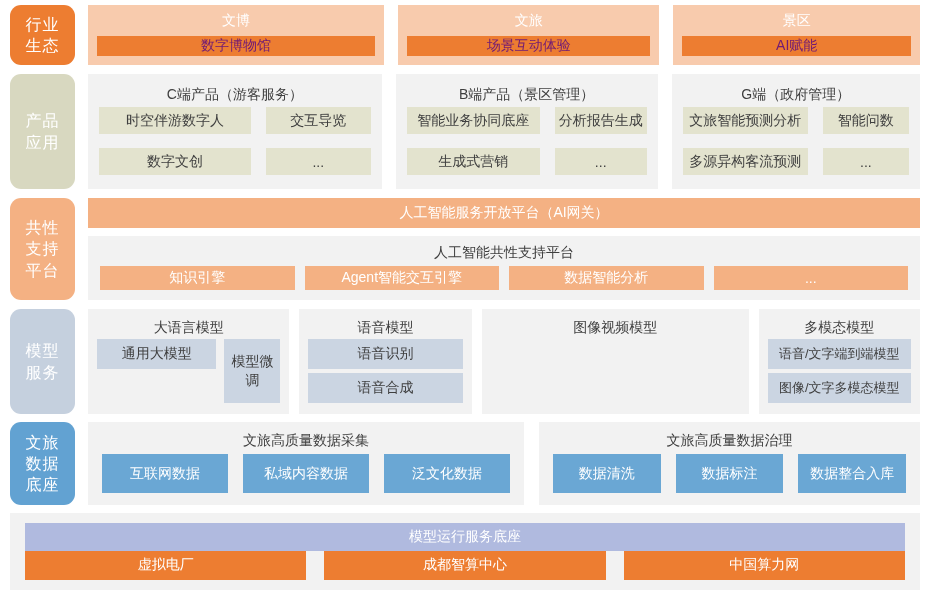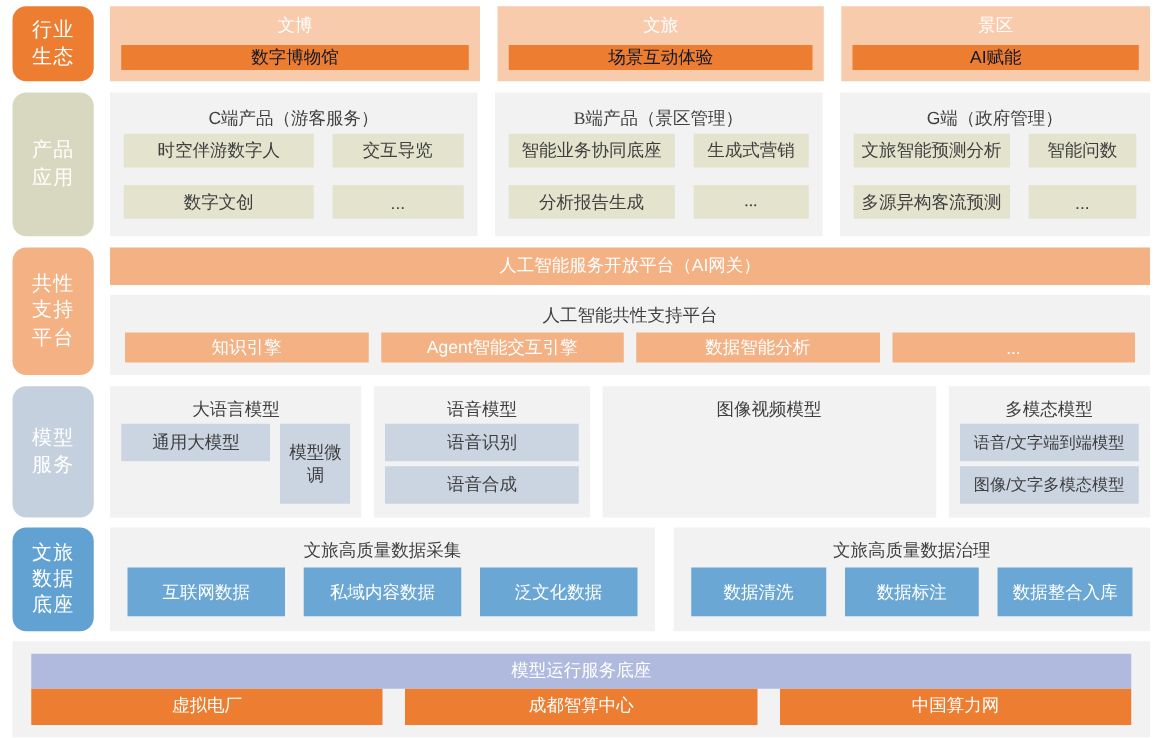--- a/index.html
+++ b/index.html
@@ -20,25 +20,25 @@
   .rail.salmon{background:#F4B183;}
   .rail.bluegray{background:#C5D0DE;}
   .rail.blue{background:#62A2D2;}
   .content{flex:1;display:flex;min-width:0;}
   .c{display:flex;align-items:center;justify-content:center;text-align:center;}
   
   .r1 .content{gap:14px;}
   .eco-panel{background:#F8CBAD;display:flex;flex-direction:column;}
   .eco-panel.p1{flex:1.20;} .eco-panel.p2{flex:1.06;} .eco-panel.p3{flex:1;}
   .eco-header{height:31px;color:#fff;font-size:14px;}
-  .eco-bar{margin:0 9px 9px;flex:1;background:#ED7D31;color:#0f172a;font-size:14px;}
+  .eco-bar{margin:0 9px 9px;flex:1;background:#ED7D31;color:#701a75;font-size:14px;}
   
   .r2 .content{gap:14px;}
   .app-panel{background:#F2F2F2;display:flex;flex-direction:column;padding:8px 11px 14px;box-sizing:border-box;}
-  .app-panel.p1{flex:1.20;} .app-panel.p2{flex:1.06;font-family:Liberation Serif, serif;} .app-panel.p3{flex:1;}
+  .app-panel.p1{flex:1.20;} .app-panel.p2{flex:1.06;} .app-panel.p3{flex:1;}
   .app-title{height:25px;font-size:14px;}
   .app-grid{display:grid;grid-template-columns:1.45fr 1fr;gap:14px 15px;flex:1;}
   .app-item{background:#E3E3CE;font-size:14px;white-space:nowrap;}
   
   .r3 .content{flex-direction:column;}
   .gw-bar{height:30px;flex:none;background:#F4B183;color:#fff;font-size:14px;margin-bottom:8px;}
   .support-panel{flex:1;background:#F2F2F2;display:flex;flex-direction:column;padding:4px 12px 10px;box-sizing:border-box;}
   .support-title{height:26px;font-size:14px;}
   .support-items{display:flex;gap:10px;flex:1;}
   .support-item{flex:1;background:#F4B183;color:#fff;font-size:14px;}
@@ -100,22 +100,22 @@
           <div class="app-item c">时空伴游数字人</div>
           <div class="app-item c">交互导览</div>
           <div class="app-item c">数字文创</div>
           <div class="app-item c">...</div>
         </div>
       </div>
       <div class="app-panel p2">
         <div class="app-title c">B端产品（景区管理）</div>
         <div class="app-grid">
           <div class="app-item c">智能业务协同底座</div>
+          <div class="app-item c">分析报告生成</div>
           <div class="app-item c">生成式营销</div>
-          <div class="app-item c">分析报告生成</div>
           <div class="app-item c">...</div>
         </div>
       </div>
       <div class="app-panel p3">
         <div class="app-title c">G端（政府管理）</div>
         <div class="app-grid">
           <div class="app-item c">文旅智能预测分析</div>
           <div class="app-item c">智能问数</div>
           <div class="app-item c">多源异构客流预测</div>
           <div class="app-item c">...</div>

